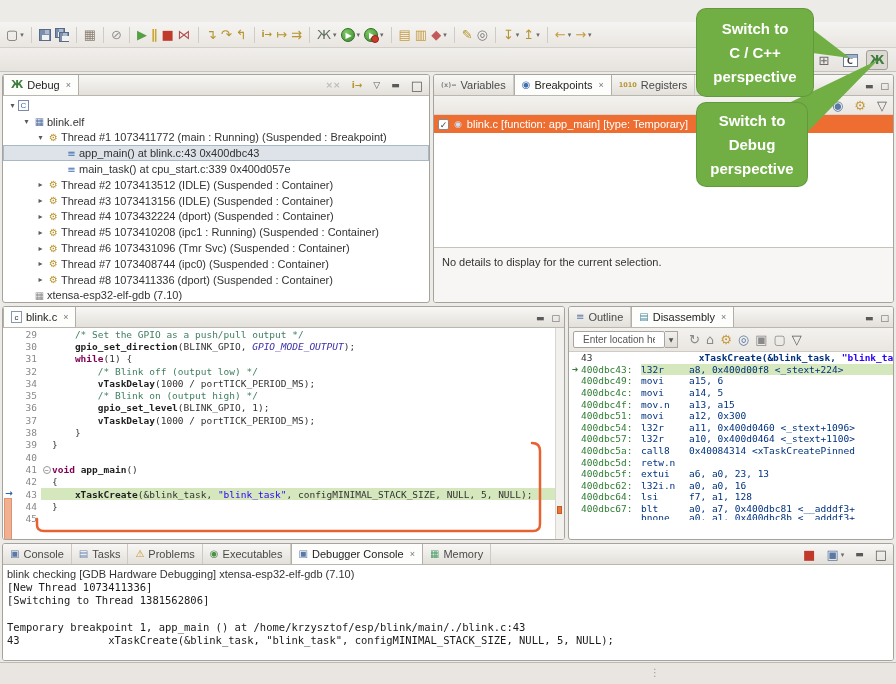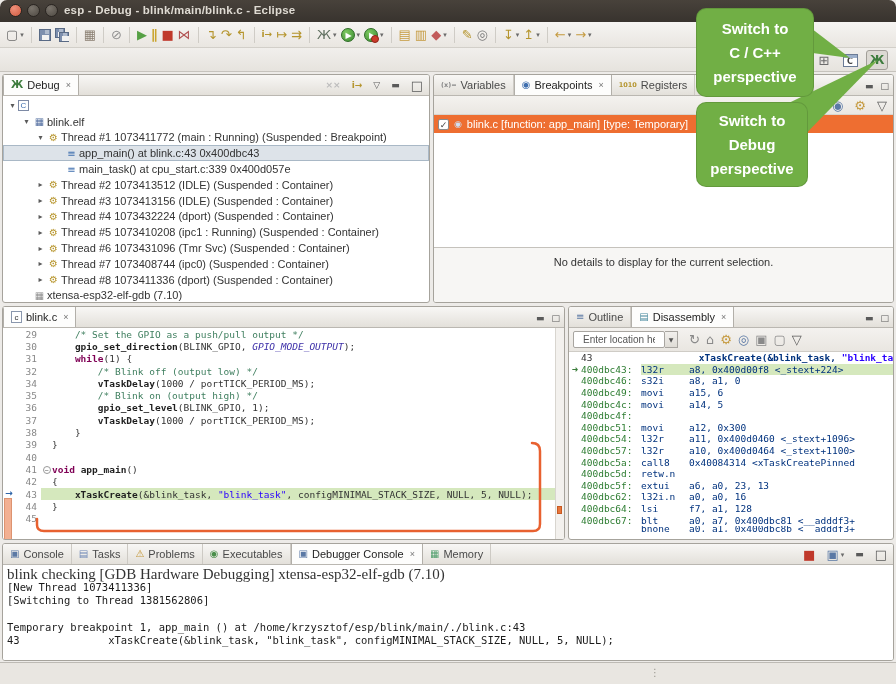--- a/index.html
+++ b/index.html
@@ -74,21 +74,21 @@
   .trow.sel{background:#dde3e9;outline:1px solid #a9b8c6;outline-offset:-1px;}
   .ind0{padding-left:4px;} .ind1{padding-left:18px;} .ind2{padding-left:32px;} .ind3{padding-left:50px;}
 
   
   .bp-toolbar{height:19px;background:linear-gradient(#f4f2ef,#eae7e2);border-bottom:1px solid #d8d5cf;position:relative;}
   .bp-row{height:18px;background:#ee6e31;color:#fff;display:flex;align-items:center;padding:0 4px;gap:5px;}
   .bp-check{width:11px;height:11px;background:#fff;border:1px solid #8a8a8a;border-radius:2px;
     font-size:9px;line-height:10px;text-align:center;color:#444;font-family:"DejaVu Sans",sans-serif;}
   .bp-ico{font-family:"DejaVu Sans",sans-serif;font-size:9px;color:#cfe0f5;}
   .bp-details{position:absolute;left:0;right:0;bottom:0;top:172px;background:#f7f6f4;border-top:1px solid #c5c2bc;
-    padding:8px 8px;color:#333;text-align:center;}
+    padding:8px 8px;color:#333;}
 
   
   .ed-body{position:absolute;left:0;right:0;top:21px;bottom:0;background:#fff;}
   .edrow{height:12.3px;display:flex;align-items:center;}
   .ed-ann{width:12px;flex:none;height:100%;position:relative;}
   .ed-num{width:26px;flex:none;text-align:right;padding-right:4px;color:#888;
     font-family:"DejaVu Sans Mono",monospace;font-size:9.5px;}
   .ed-codewrap{flex:1;display:flex;height:100%;align-items:center;overflow:hidden;margin-right:9px;}
   .ed-fold{width:11px;flex:none;text-align:center;}
   .foldc{display:inline-block;width:8px;height:8px;border:1px solid #9a9a9a;border-radius:50%;background:#fff;
@@ -120,44 +120,38 @@
   .dis-ops{color:#00327e;}
   .disrow.hl .dis-rest{background:#d5e8bd;}
   .disrow.src .dis-addr{color:#333;width:24px;}
   .disrow.src .dis-ops{color:#00327e;font-weight:bold;}
   .disrow.src .str{color:#2A00FF;font-weight:bold;}
   .disrow.clip{height:6px;overflow:hidden;}
 
   
   .con-body{position:absolute;left:0;right:0;top:21px;bottom:0;background:#fff;padding:3px 0 0 4px;}
   .conline{font-family:"DejaVu Sans Mono",monospace;font-size:10.5px;line-height:13.2px;white-space:pre;color:#1a1a1a;}
-  .conline.sans{font-family:Liberation Serif, serif;font-size:15px;color:#333;}
+  .conline.sans{font-family:Liberation Sans, sans-serif;font-size:11px;color:#333;}
 
   
   .statusbar{position:absolute;left:0;top:662px;width:896px;height:22px;background:#e9e6e1;border-top:1px solid #bdbab4;}
   .drag-dots{position:absolute;left:650px;top:4px;color:#9a978f;font-family:"DejaVu Sans",sans-serif;font-size:10px;}
 
   
   .callout{position:absolute;background:#71af45;border:1px solid rgba(0,0,0,.12);border-radius:10px;color:#fff;
     text-align:center;z-index:60;display:flex;flex-direction:column;justify-content:center;line-height:24px;
     font-size:15px;font-weight:600;}
   .callout .b{font-weight:800;}
   .arrows{position:absolute;left:0;top:0;z-index:55;pointer-events:none;}
 </style>
 </head>
 <body>
 
 <div class="window">
 
-  <div class="titlebar">
-    <span class="wbtn close"></span>
-    <span class="wbtn min"></span>
-    <span class="wbtn max"></span>
-    <span class="title-text">esp - Debug - blink/main/blink.c - Eclipse</span>
-  </div>
 
   <div class="toolbar" id="main-toolbar">
       <span class="tbtn">
         <span class="tglyph" style="color: rgb(107, 107, 107);">▢</span>
         <span class="caret">▾</span>
       </span>
       <span class="tsep"></span>
       <span class="tbtn">
         <span class="fl"></span>
       </span>
@@ -608,24 +602,23 @@
             <span class="tglyph" style="color: rgb(138, 138, 138);">▢</span>
           </span>
           <span class="tbtn">
             <span class="tglyph" style="color: rgb(90, 90, 90);">▽</span>
           </span>
         </span>
     </div>
     <div id="dis-rows">
         <div class="disrow src"><span class="dis-gut"></span><span class="dis-addr">43</span><span class="dis-rest"><span class="dis-mn"></span><span class="dis-ops">        xTaskCreate(&amp;blink_task, </span><span class="dis-ops str">"blink_tas</span></span></div>
         <div class="disrow hl"><span class="dis-gut">➜</span><span class="dis-addr">400dbc43:</span><span class="dis-rest"><span class="dis-mn">l32r</span><span class="dis-ops">a8, 0x400d00f8 &lt;_stext+224&gt;</span></span></div>
-        <div class="disrow"><span class="dis-gut"></span><span class="dis-addr">400dbc46:</span><span class="dis-rest"><span class="dis-mn">s32i</span><span class="dis-ops">a8, a1, 0</span></span></div>
         <div class="disrow"><span class="dis-gut"></span><span class="dis-addr">400dbc49:</span><span class="dis-rest"><span class="dis-mn">movi</span><span class="dis-ops">a15, 6</span></span></div>
         <div class="disrow"><span class="dis-gut"></span><span class="dis-addr">400dbc4c:</span><span class="dis-rest"><span class="dis-mn">movi</span><span class="dis-ops">a14, 5</span></span></div>
-        <div class="disrow"><span class="dis-gut"></span><span class="dis-addr">400dbc4f:</span></div>
+        <div class="disrow"><span class="dis-gut"></span><span class="dis-addr">400dbc4f:</span><span class="dis-rest"><span class="dis-mn">mov.n</span><span class="dis-ops">a13, a15</span></span></div>
         <div class="disrow"><span class="dis-gut"></span><span class="dis-addr">400dbc51:</span><span class="dis-rest"><span class="dis-mn">movi</span><span class="dis-ops">a12, 0x300</span></span></div>
         <div class="disrow"><span class="dis-gut"></span><span class="dis-addr">400dbc54:</span><span class="dis-rest"><span class="dis-mn">l32r</span><span class="dis-ops">a11, 0x400d0460 &lt;_stext+1096&gt;</span></span></div>
         <div class="disrow"><span class="dis-gut"></span><span class="dis-addr">400dbc57:</span><span class="dis-rest"><span class="dis-mn">l32r</span><span class="dis-ops">a10, 0x400d0464 &lt;_stext+1100&gt;</span></span></div>
         <div class="disrow"><span class="dis-gut"></span><span class="dis-addr">400dbc5a:</span><span class="dis-rest"><span class="dis-mn">call8</span><span class="dis-ops">0x40084314 &lt;xTaskCreatePinned</span></span></div>
         <div class="disrow"><span class="dis-gut"></span><span class="dis-addr">400dbc5d:</span><span class="dis-rest"><span class="dis-mn">retw.n</span><span class="dis-ops"></span></span></div>
         <div class="disrow"><span class="dis-gut"></span><span class="dis-addr">400dbc5f:</span><span class="dis-rest"><span class="dis-mn">extui</span><span class="dis-ops">a6, a0, 23, 13</span></span></div>
         <div class="disrow"><span class="dis-gut"></span><span class="dis-addr">400dbc62:</span><span class="dis-rest"><span class="dis-mn">l32i.n</span><span class="dis-ops">a0, a0, 16</span></span></div>
         <div class="disrow"><span class="dis-gut"></span><span class="dis-addr">400dbc64:</span><span class="dis-rest"><span class="dis-mn">lsi</span><span class="dis-ops">f7, a1, 128</span></span></div>
         <div class="disrow"><span class="dis-gut"></span><span class="dis-addr">400dbc67:</span><span class="dis-rest"><span class="dis-mn">blt</span><span class="dis-ops">a0, a7, 0x400dbc81 &lt;__adddf3+</span></span></div>
         <div class="disrow clip"><span class="dis-gut"></span><span class="dis-addr"></span><span class="dis-rest"><span class="dis-mn">bnone</span><span class="dis-ops">a0, a1, 0x400dbc8b &lt;__adddf3+</span></span></div>

